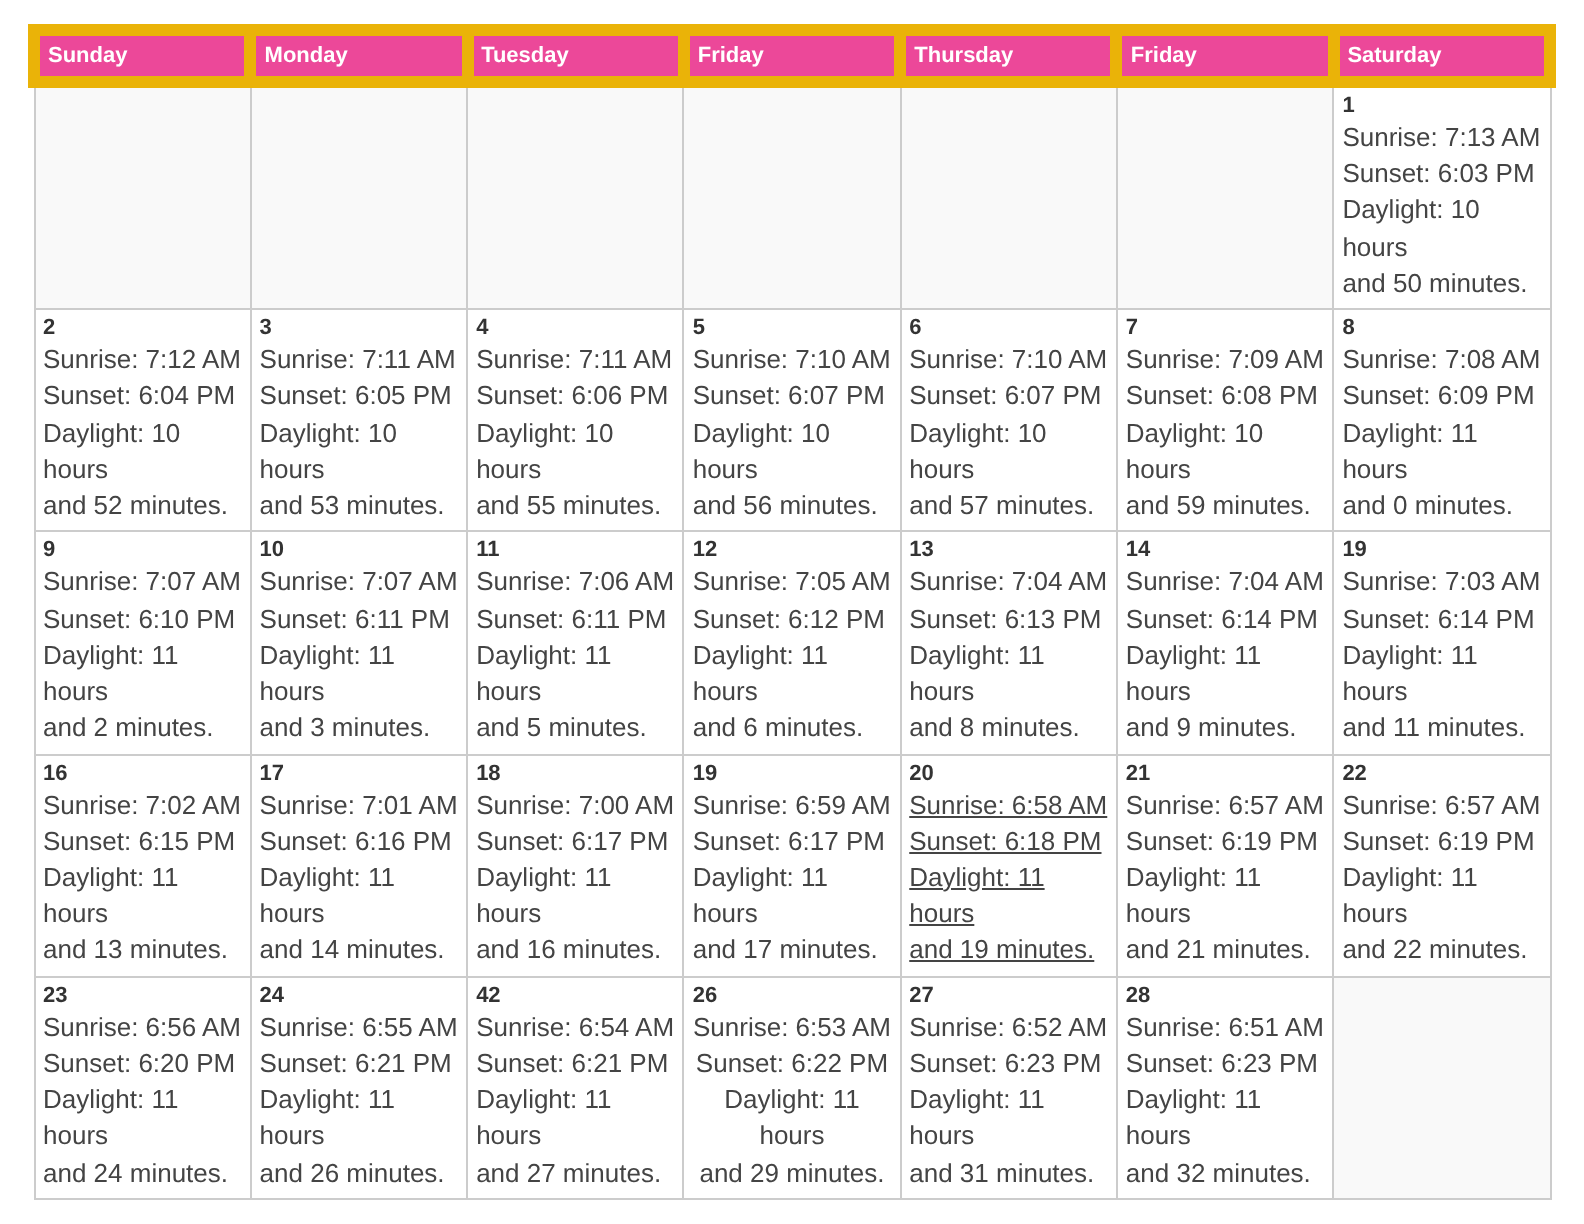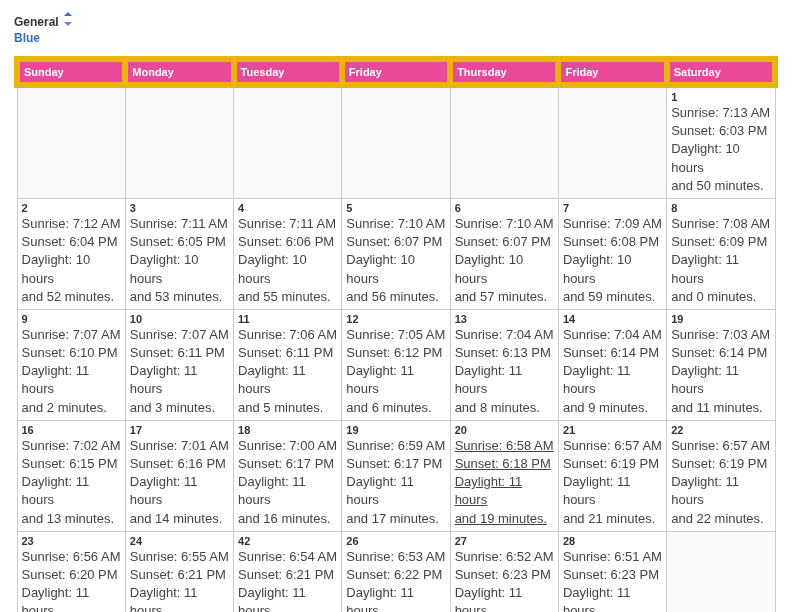--- a/index.html
+++ b/index.html
@@ -77,34 +77,20 @@
     .day-info {
       font-size: 13px;
       color: #444;
       line-height: 1.4;
     }
   </style>
 </head>
 <body>
 
 <div class="page">
-  <div class="header">
-    <div class="logo">
-  <svg width="60" height="36" viewBox="0 0 60 36">
-    <text x="0" y="14" font-size="12" font-weight="bold" font-family="Arial" fill="#333">General</text>
-    <text x="0" y="30" font-size="12" font-weight="bold" font-family="Arial" fill="#3a6bc4">Blue</text>
-    <polygon points="50,4 58,4 54,0" fill="#3a6bc4"></polygon>
-    <polygon points="50,10 58,10 54,14" fill="#5a8ad4"></polygon>
-  </svg>
-</div>
-    <div class="title-block">
-      <div class="main-title"></div>
-      <div class="subtitle"></div>
-    </div>
-  </div>
 
   <table class="calendar">
     <thead>
       <tr id="dow-row">
       <th>Sunday</th>
           <th>Monday</th>
           <th>Tuesday</th>
           <th>Friday</th>
           <th>Thursday</th>
           <th>Friday</th>
@@ -297,21 +283,21 @@
           </td>
           <td>
             <span class="day-num">42</span>
             <div class="day-info" style="white-space: pre-line;">Sunrise: 6:54 AM
 Sunset: 6:21 PM
 Daylight: 11 hours
 and 27 minutes.</div>
           </td>
           <td>
             <span class="day-num">26</span>
-            <div class="day-info" style="white-space: pre-line;">Sunrise: 6:53 AM
+            <div class="day-info" style="white-space: pre-line; text-align: center;">Sunrise: 6:53 AM
 Sunset: 6:22 PM
 Daylight: 11 hours
 and 29 minutes.</div>
           </td>
           <td>
             <span class="day-num">27</span>
             <div class="day-info" style="white-space: pre-line;">Sunrise: 6:52 AM
 Sunset: 6:23 PM
 Daylight: 11 hours
 and 31 minutes.</div>

